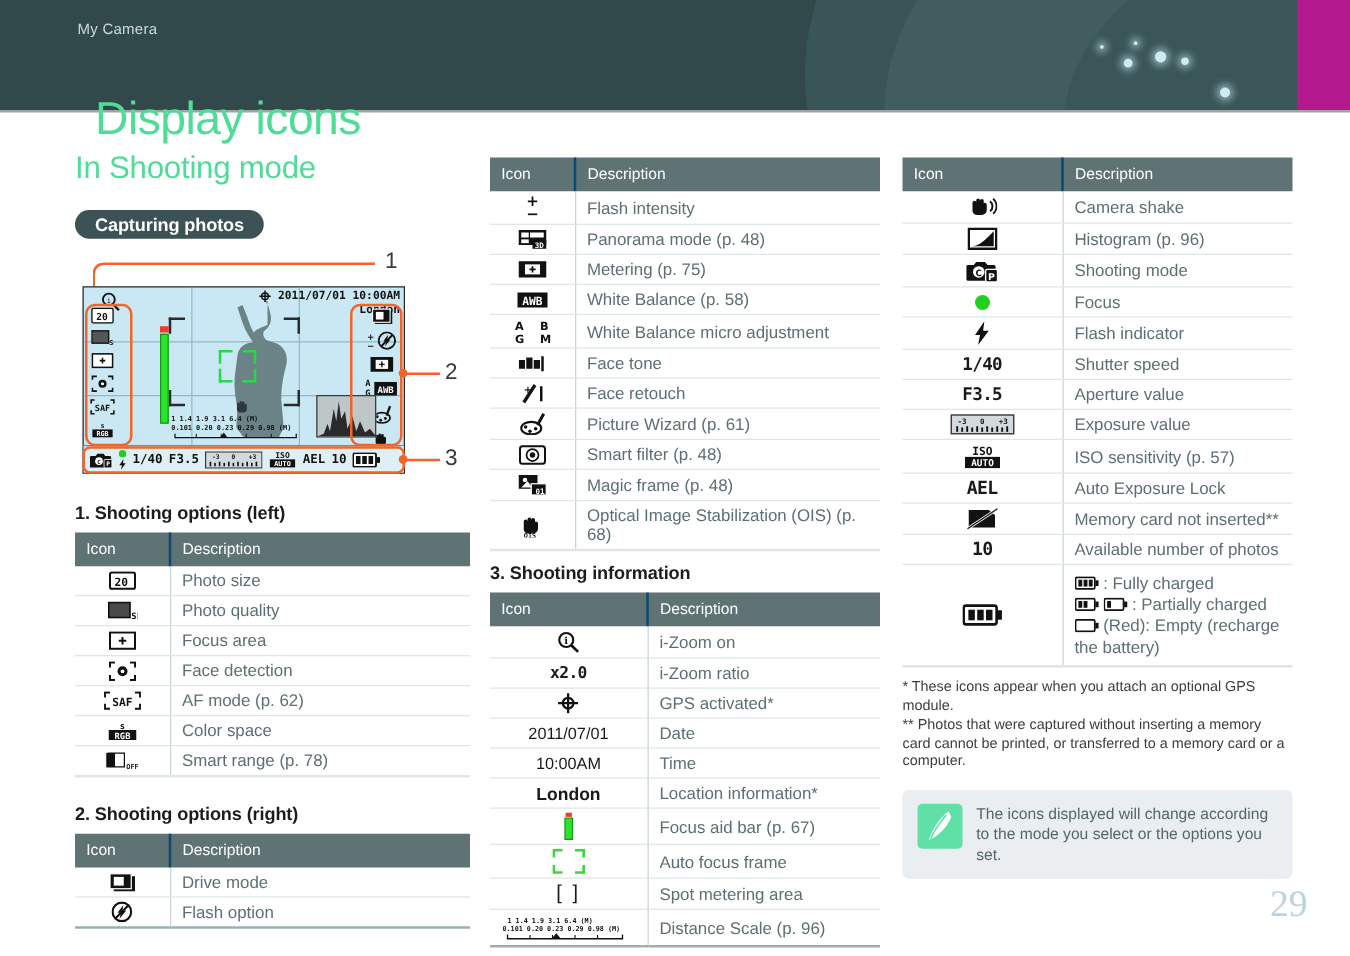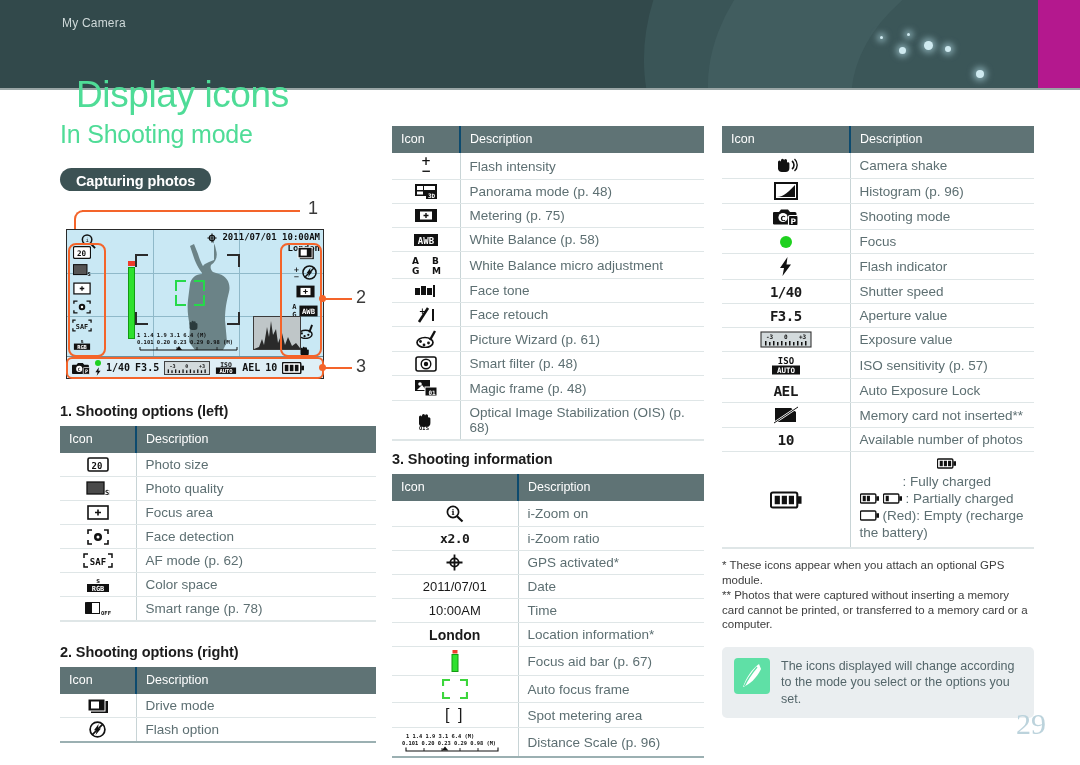--- a/index.html
+++ b/index.html
@@ -769,21 +769,21 @@
         <td class="c-icon">
           <span class="gi"><svg width="32" height="18" viewBox="0 0 34 18">
                 <rect x="1" y="1" width="28" height="16" rx="2" fill="#fff" stroke="#111" stroke-width="2.2"></rect>
                 <rect x="29" y="5" width="4.5" height="8" fill="#111"></rect>
                 <rect x="5" y="4.5" width="5.5" height="9" fill="#111"></rect>
                 <rect x="12.5" y="4.5" width="5.5" height="9" fill="#111"></rect>
                 <rect x="20" y="4.5" width="5.5" height="9" fill="#111"></rect>
               </svg></span>
         </td>
         <td style="line-height:17px;padding-top:6px;padding-bottom:6px;">
-          <div style="display:flex;align-items:center;gap:4px;flex-direction:column;">
+          <div style="display:flex;align-items:center;gap:4px;">
             <span class="gi">
                 <svg width="19" height="11" viewBox="0 0 21 11">
                   <rect x="0.5" y="0.5" width="17" height="10" rx="1.2" fill="#fff" stroke="#111" stroke-width="1.5"></rect>
                   <rect x="18" y="3" width="3" height="5" fill="#111"></rect>
                   <rect x="3" y="2.5" width="3.4" height="6" fill="#111"></rect>
                   <rect x="7.6" y="2.5" width="3.4" height="6" fill="#111"></rect>
                   <rect x="12.2" y="2.5" width="3.4" height="6" fill="#111"></rect>
                 </svg>
               </span>
             <span>: Fully charged</span>

